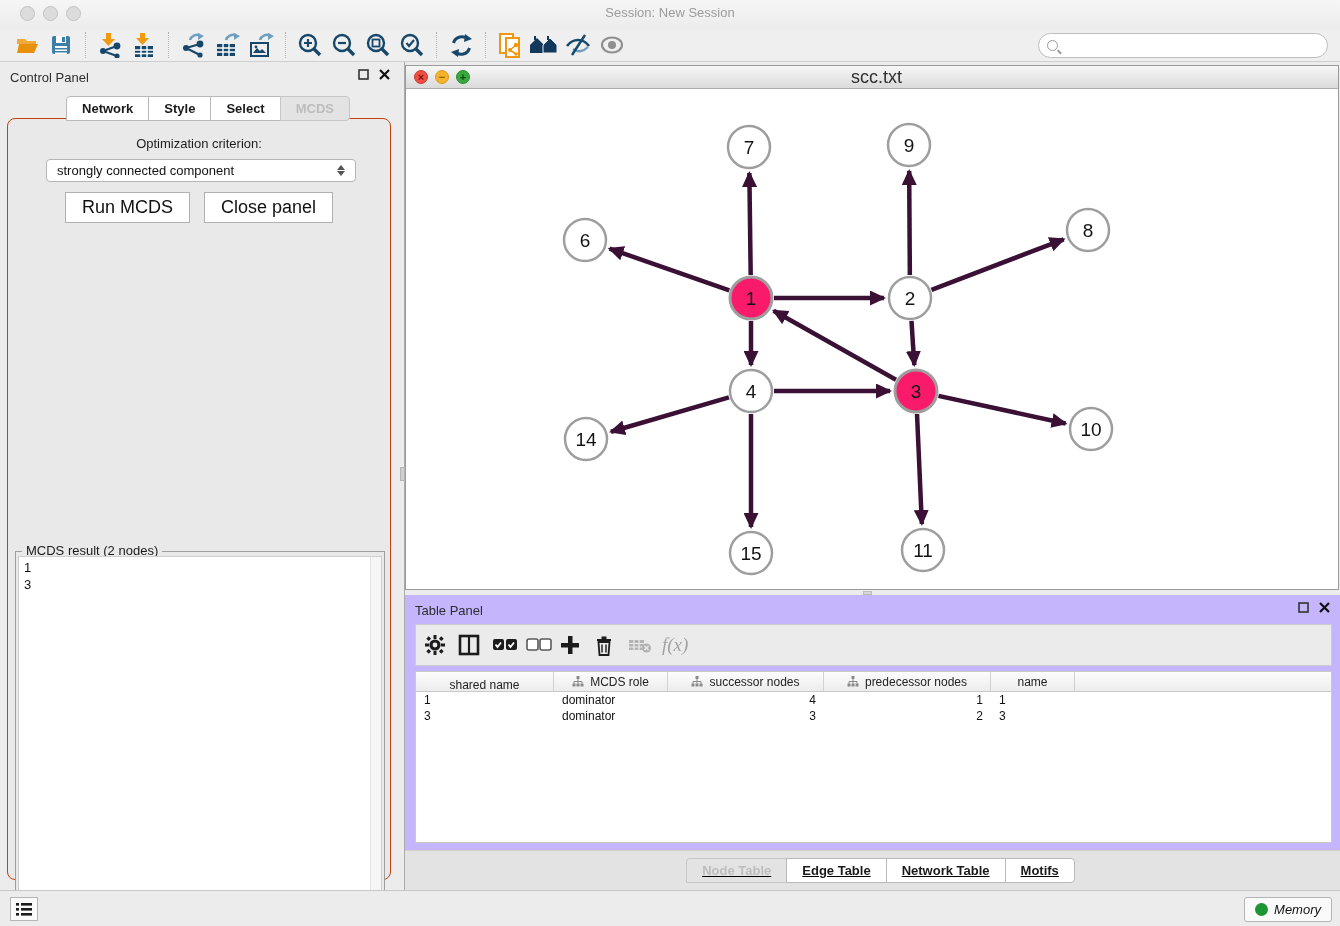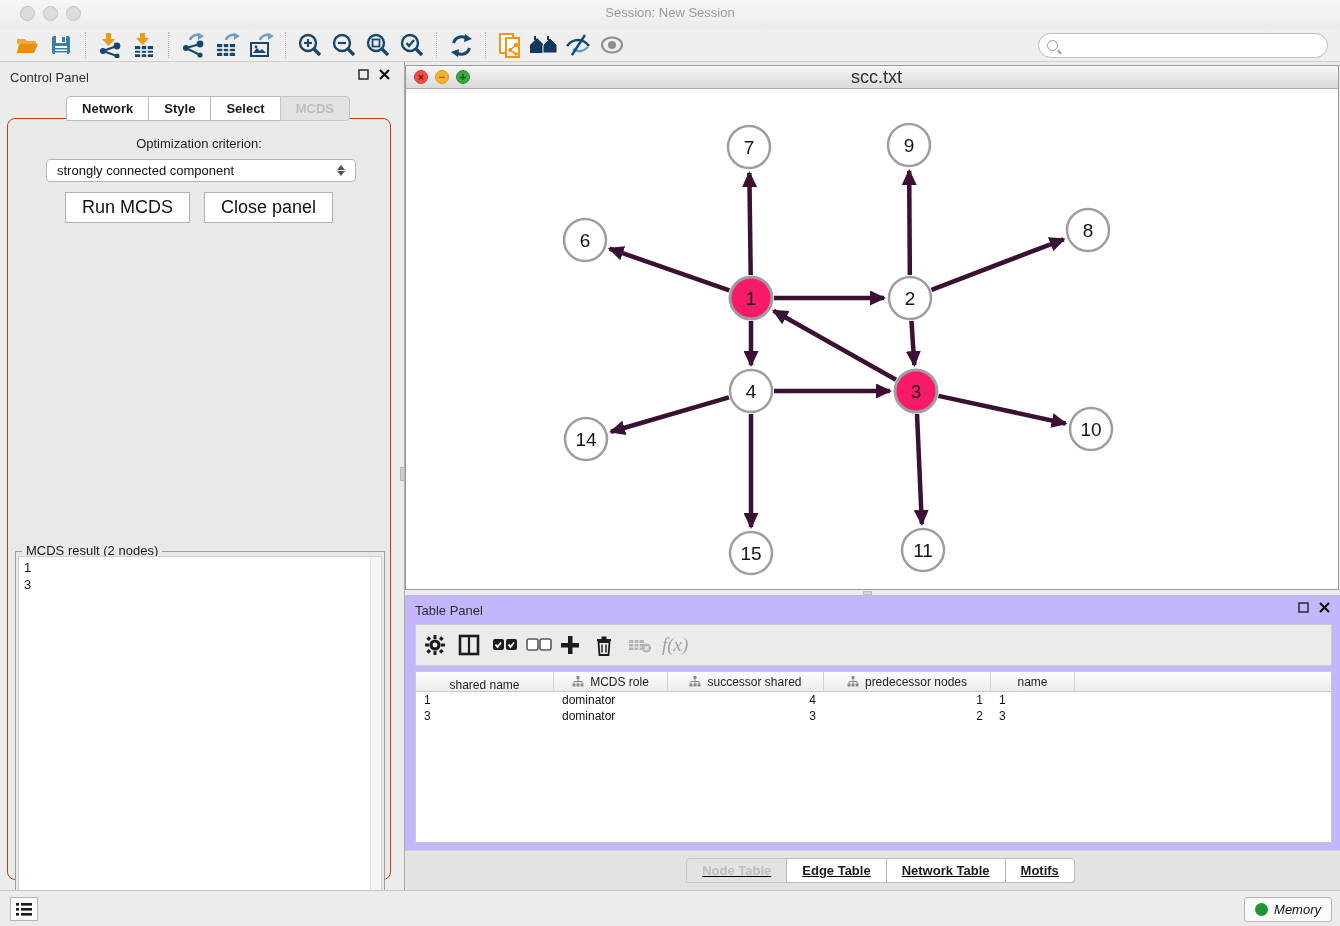--- a/index.html
+++ b/index.html
@@ -463,21 +463,21 @@
             <span>MCDS role</span>
           </div>
           <div class="th" style="width: 156px;">
             <svg width="12" height="11">
               <rect x="4.5" y="0" width="3" height="3" fill="#8a8a8a"></rect>
               <path d="M6 3 v2.5 M2 5.5 h8 M2 5.5 v2 M6 5.5 v2 M10 5.5 v2" stroke="#8a8a8a" stroke-width="1" fill="none"></path>
               <rect x="0.5" y="7.5" width="3" height="3" fill="#8a8a8a"></rect>
               <rect x="4.5" y="7.5" width="3" height="3" fill="#8a8a8a"></rect>
               <rect x="8.5" y="7.5" width="3" height="3" fill="#8a8a8a"></rect>
             </svg>
-            <span>successor shared</span>
+            <span>successor nodes</span>
           </div>
           <div class="th" style="width: 167px;">
             <svg width="12" height="11">
               <rect x="4.5" y="0" width="3" height="3" fill="#8a8a8a"></rect>
               <path d="M6 3 v2.5 M2 5.5 h8 M2 5.5 v2 M6 5.5 v2 M10 5.5 v2" stroke="#8a8a8a" stroke-width="1" fill="none"></path>
               <rect x="0.5" y="7.5" width="3" height="3" fill="#8a8a8a"></rect>
               <rect x="4.5" y="7.5" width="3" height="3" fill="#8a8a8a"></rect>
               <rect x="8.5" y="7.5" width="3" height="3" fill="#8a8a8a"></rect>
             </svg>
             <span>predecessor nodes</span>

